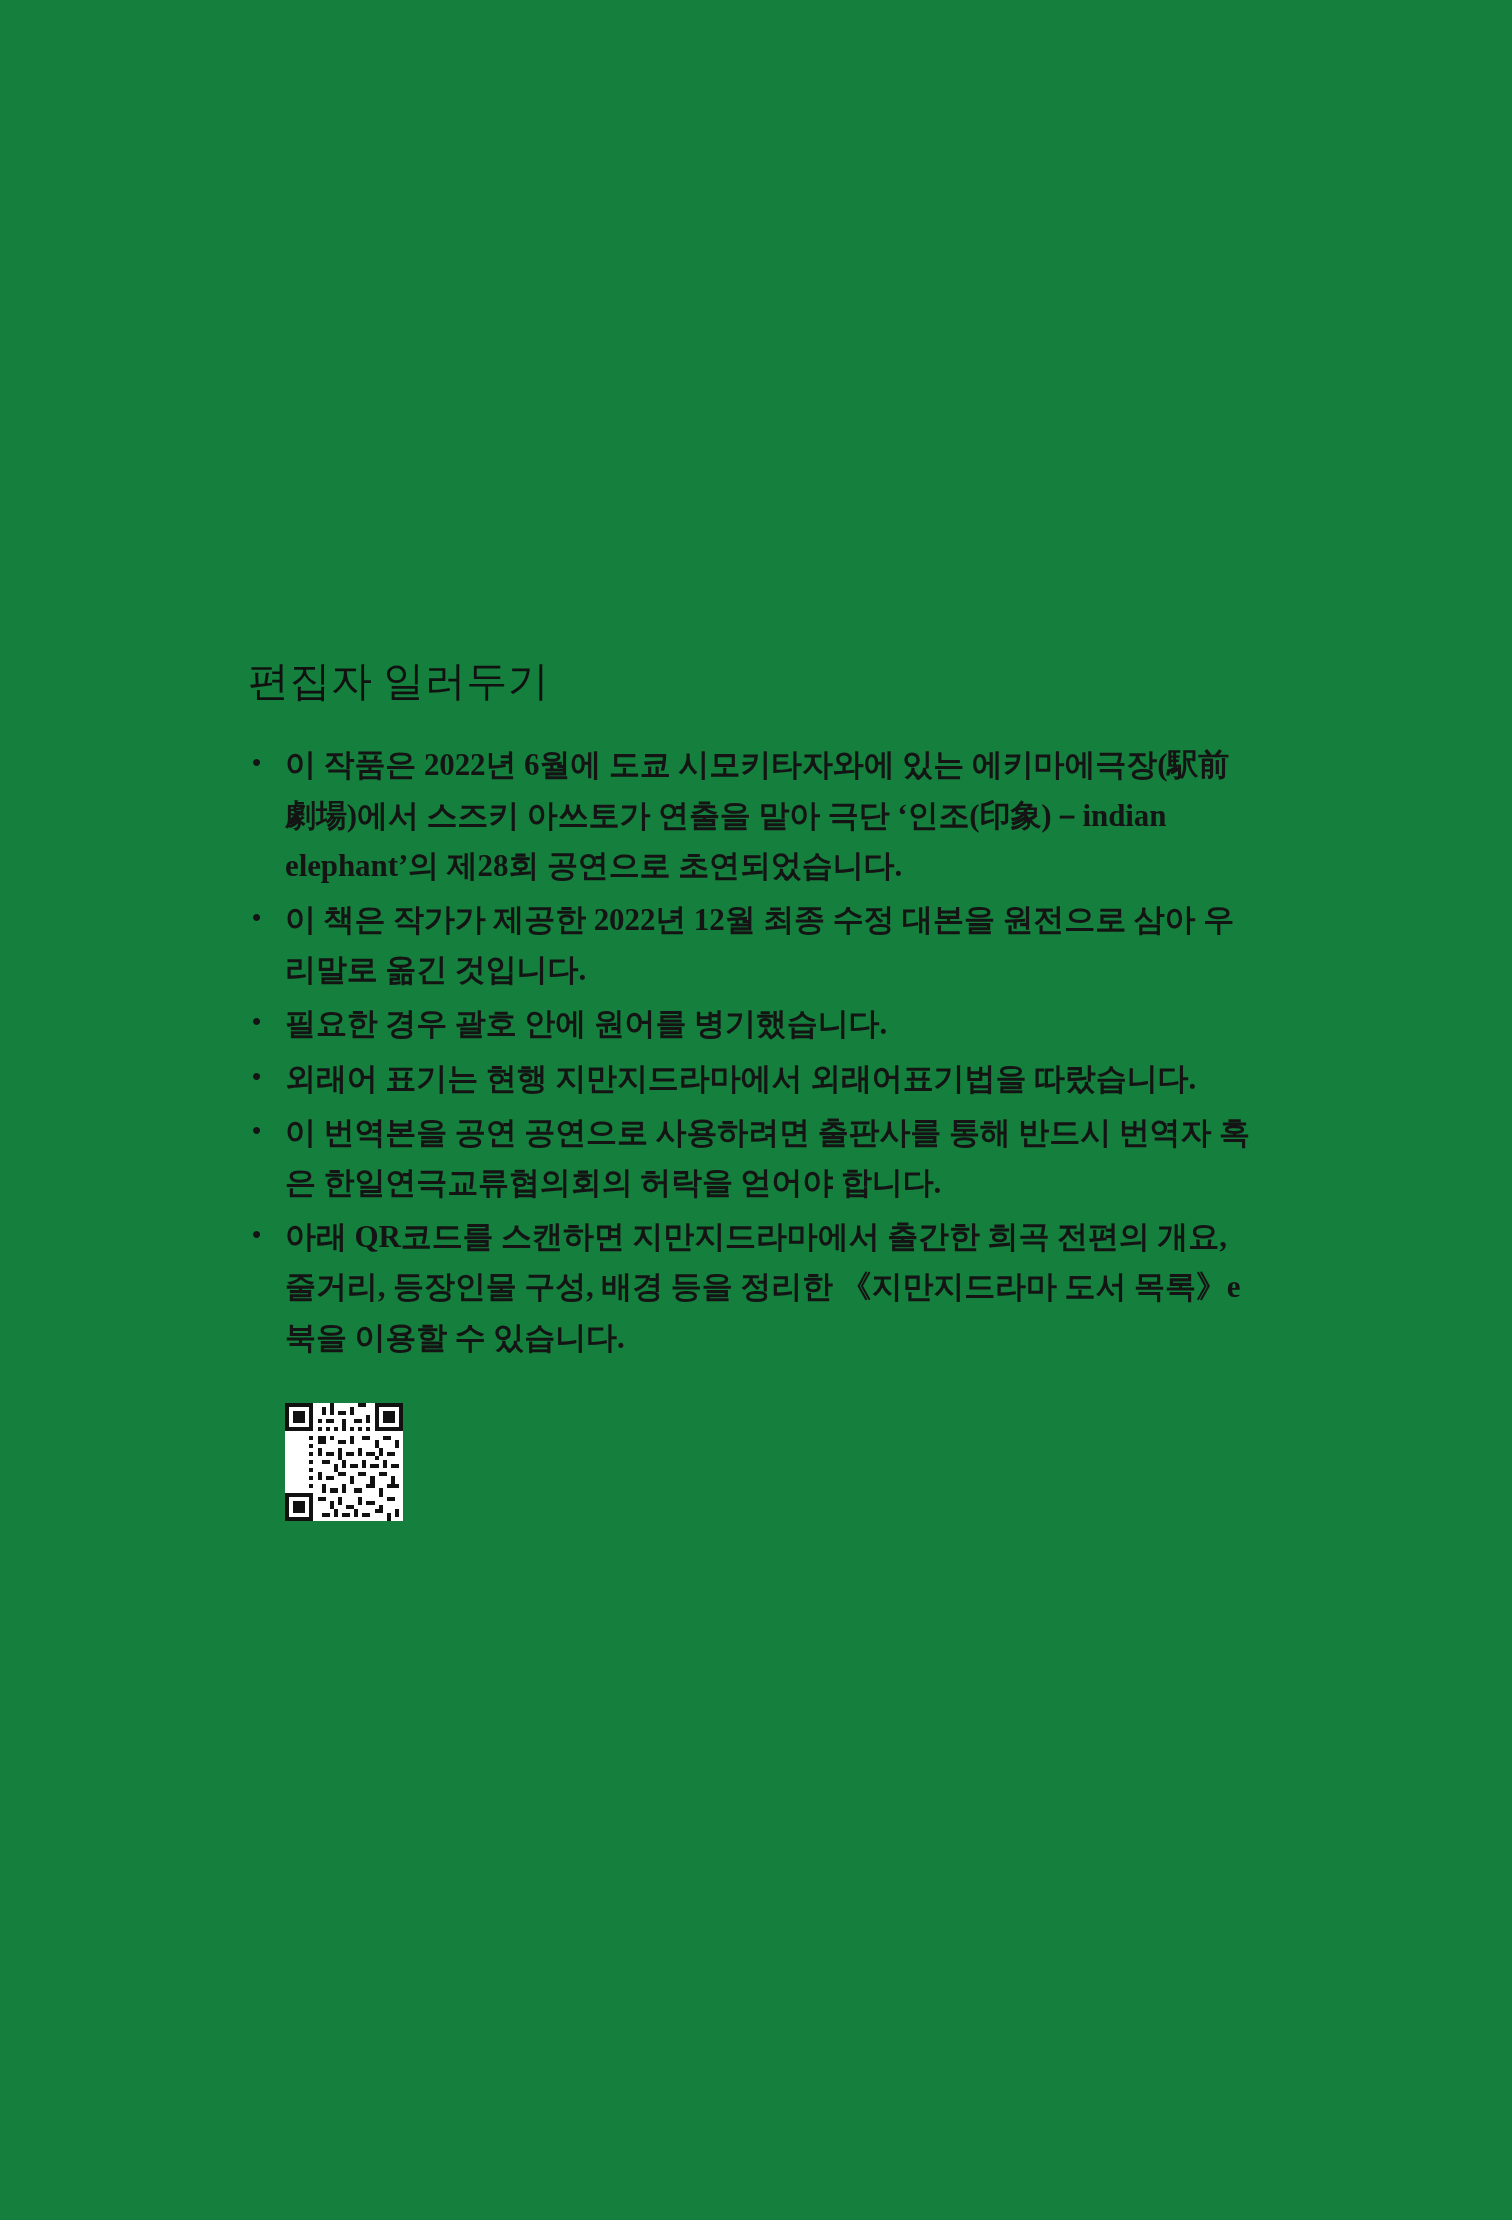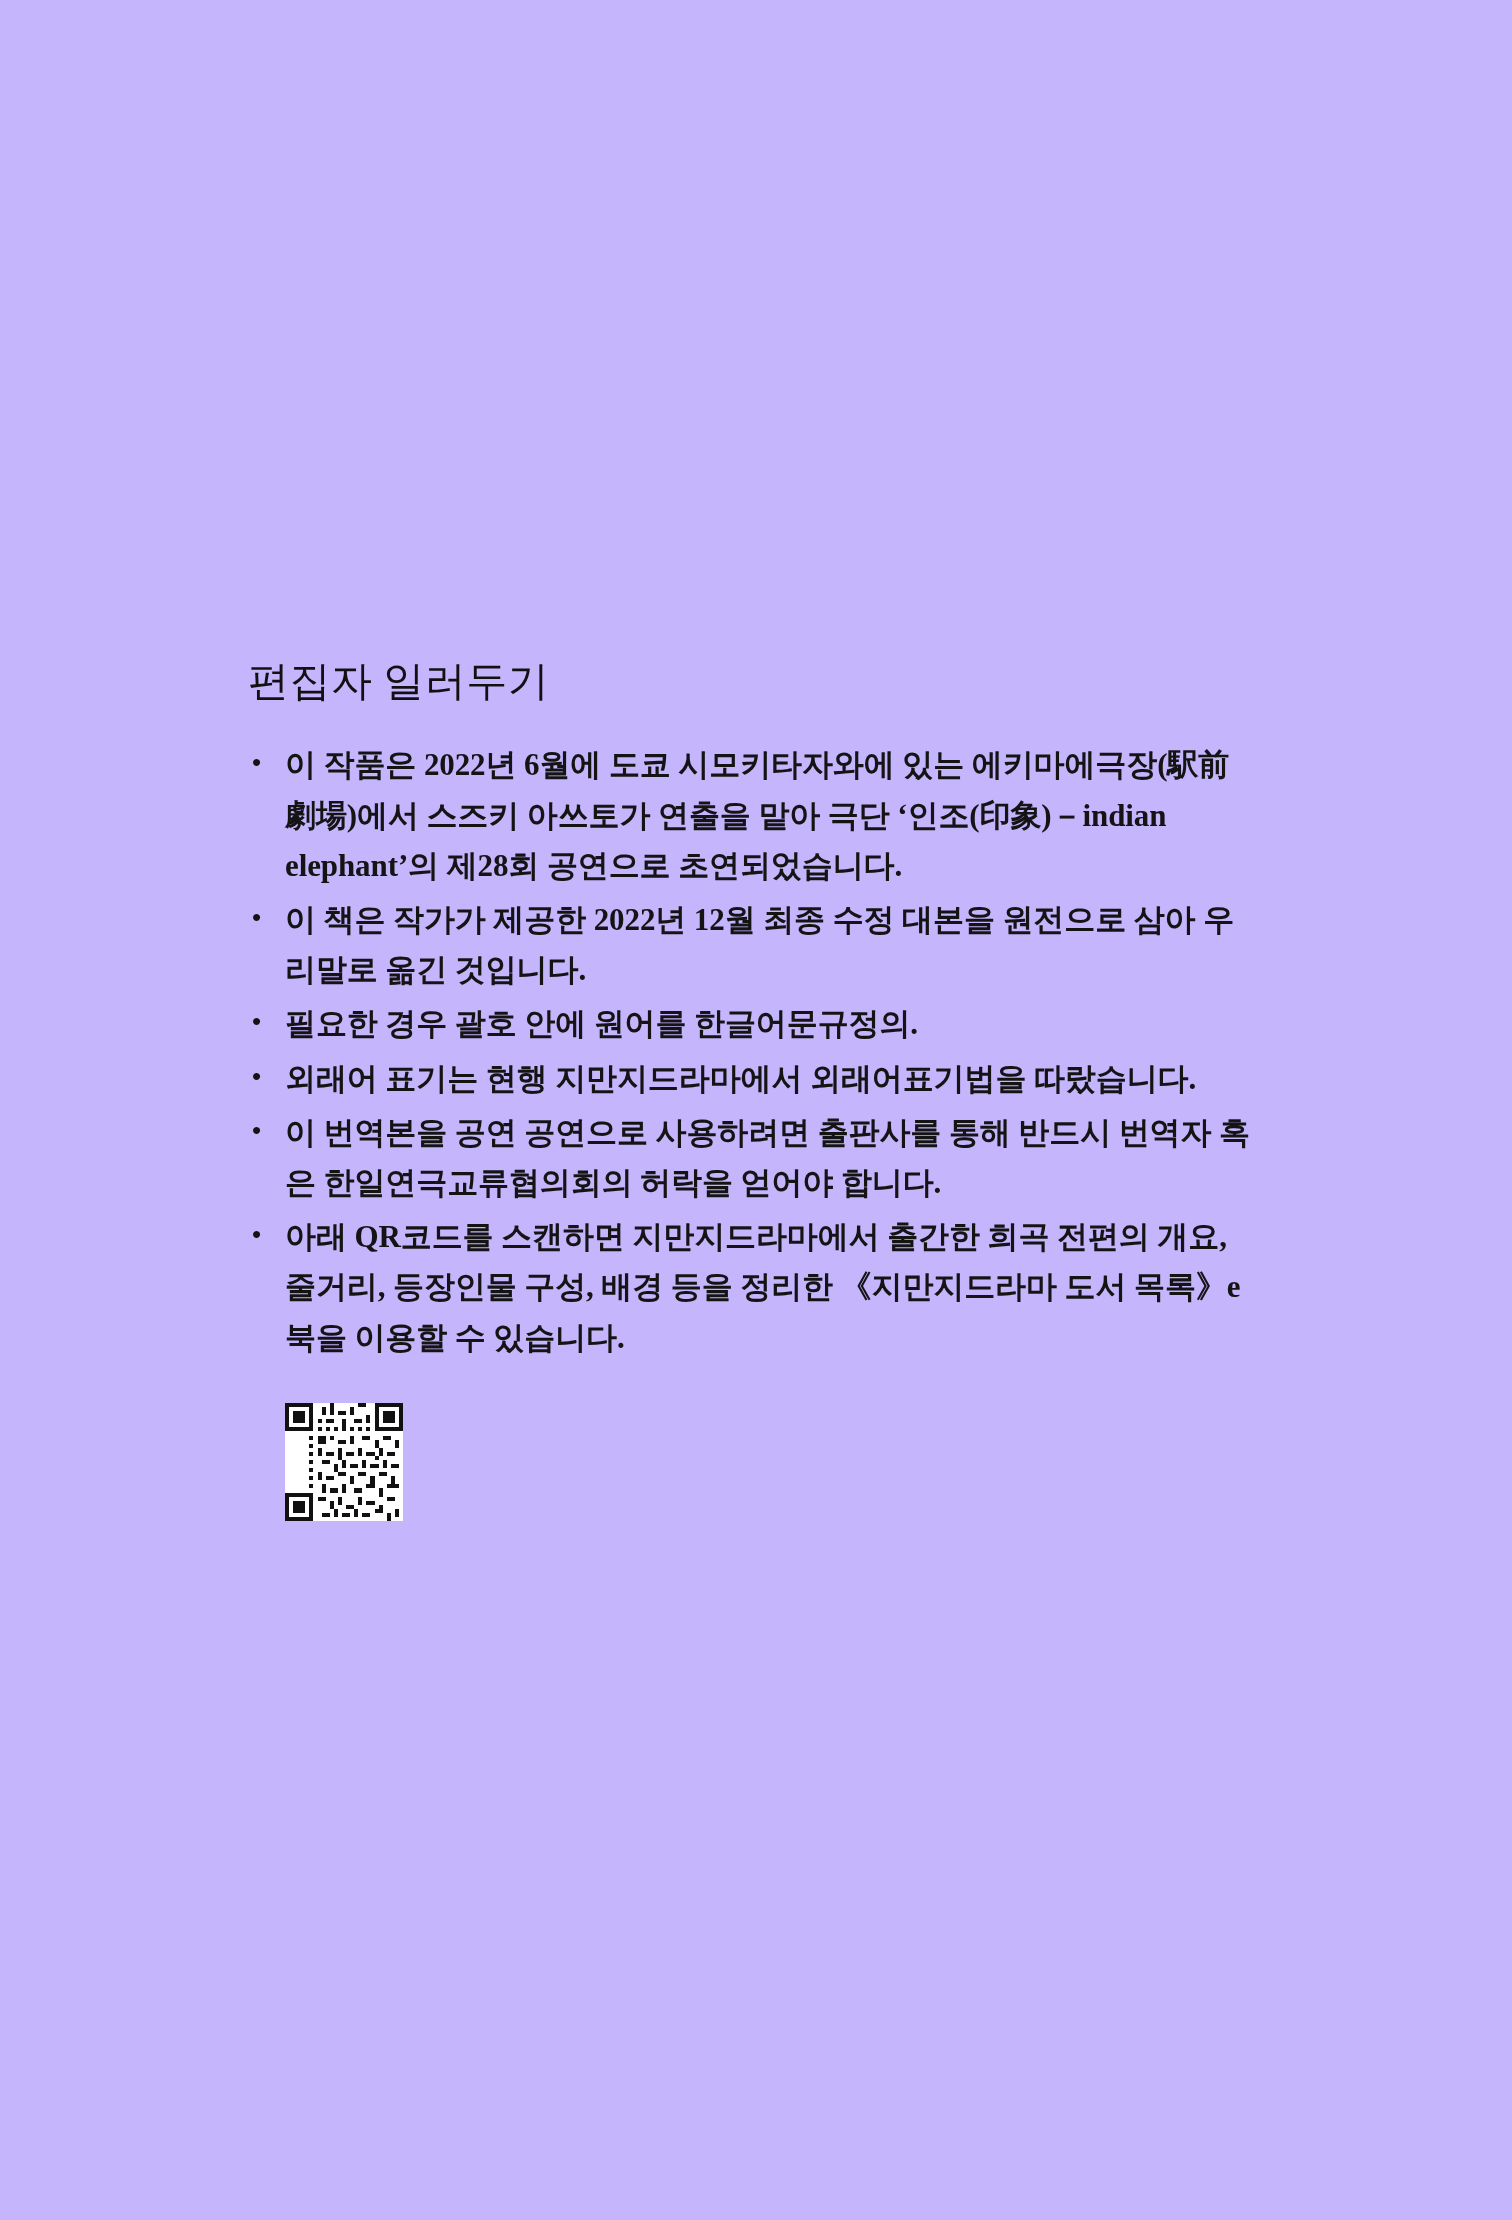--- a/index.html
+++ b/index.html
@@ -11,21 +11,21 @@
     width: 1512px;
     height: 2220px;
     position: relative;
     font-family: "Liberation Serif", "DejaVu Serif", serif;
     color: #111111;
     overflow: hidden;
   }
   .page {
     position: absolute;
     inset: 0;
-    background: #c4b5fd;
+    background: #15803d;
   }
   .content {
     position: absolute;
     left: 248px;
     top: 655px;
     width: 1010px;
   }
   .heading {
     font-size: 41px;
     font-weight: 400;
@@ -73,21 +73,21 @@
 <body>
 
 <div class="page">
   <div class="content">
 
     <h1 class="heading">편집자 일러두기</h1>
 
     <ul class="notes">
       <li>이 작품은 2022년 6월에 도쿄 시모키타자와에 있는 에키마에극장(駅前劇場)에서 스즈키 아쓰토가 연출을 맡아 극단 ‘인조(印象)－indian elephant’의 제28회 공연으로 초연되었습니다.</li>
       <li>이 책은 작가가 제공한 2022년 12월 최종 수정 대본을 원전으로 삼아 우리말로 옮긴 것입니다.</li>
-      <li>필요한 경우 괄호 안에 원어를 한글어문규정의.</li>
+      <li>필요한 경우 괄호 안에 원어를 병기했습니다.</li>
       <li>외래어 표기는 현행 지만지드라마에서 외래어표기법을 따랐습니다.</li>
       <li>이 번역본을 공연 공연으로 사용하려면 출판사를 통해 반드시 번역자 혹은 한일연극교류협의회의 허락을 얻어야 합니다.</li>
       <li>아래 QR코드를 스캔하면 지만지드라마에서 출간한 희곡 전편의 개요, 줄거리, 등장인물 구성, 배경 등을 정리한 《지만지드라마 도서 목록》e북을 이용할 수 있습니다.</li>
     </ul>
 
     <div class="qr-wrap">
       <svg class="qr" viewBox="0 0 29 29" aria-hidden="true">
         <rect x="0" y="0" width="29" height="29" fill="#ffffff"></rect>
         <g fill="#111111">
 

